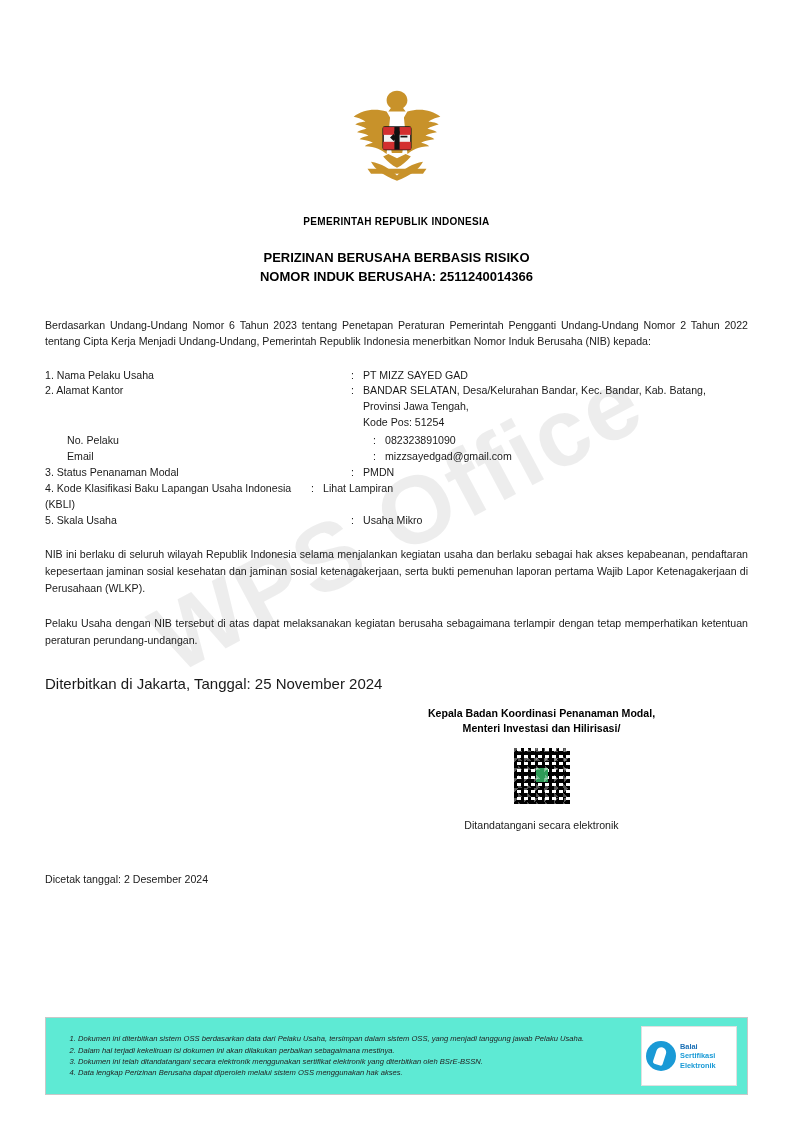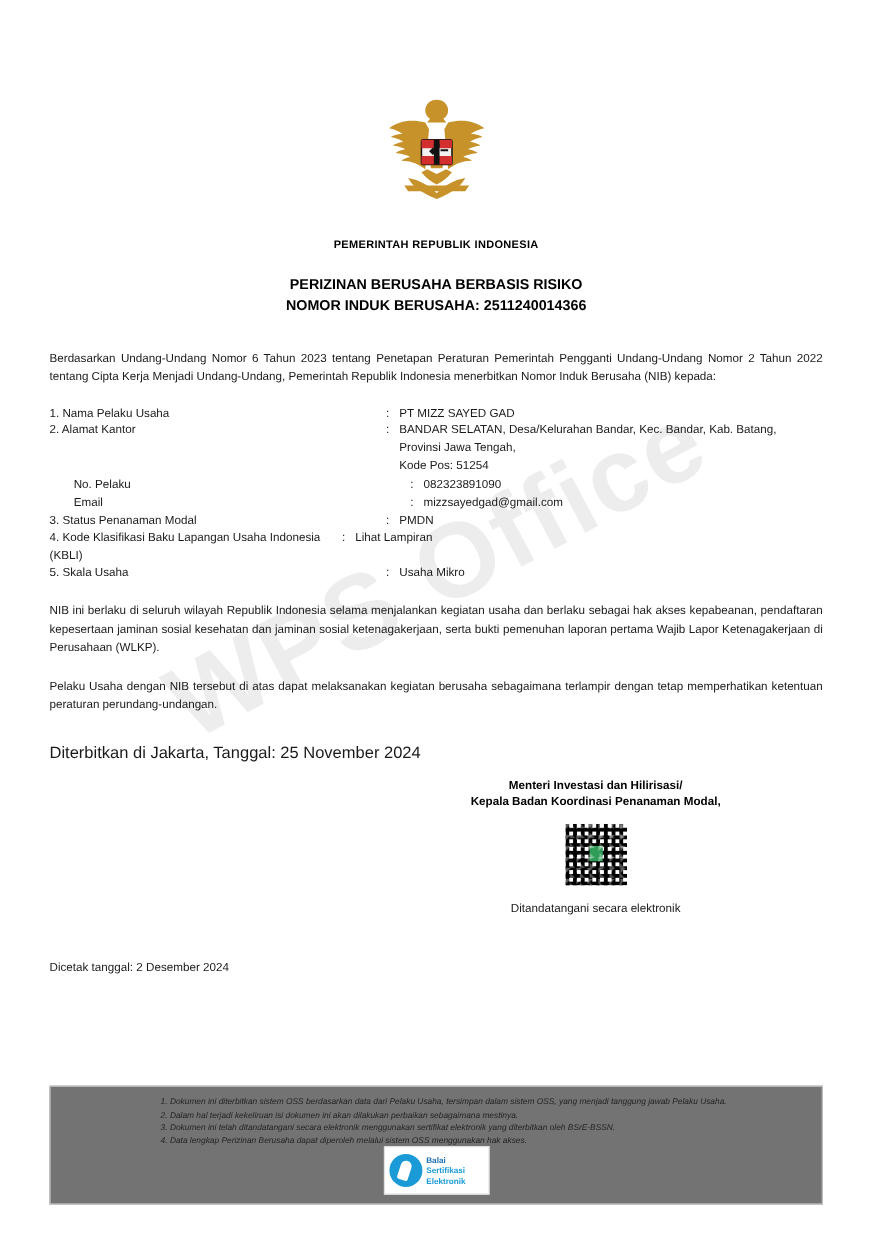--- a/index.html
+++ b/index.html
@@ -159,39 +159,38 @@
   .footer {
     position: absolute;
     left: 45px;
     right: 45px;
     bottom: 28px;
     border: 1px solid #c8c8c8;
     display: flex;
     align-items: center;
     padding: 8px 10px;
     box-sizing: border-box;
-    background: #737373;
+    background: #5eead4;
     z-index: 2;
-    flex-direction: column;
   }
   .footer ol {
     margin: 0;
     padding-left: 22px;
     flex: 1 1 auto;
   }
   .footer li {
     font-size: 7.6px;
     font-style: italic;
     line-height: 1.5;
     color: #222;
   }
   .badge {
     flex: 0 0 auto;
     width: 96px;
-    height: 44px;
+    height: 60px;
     border: 1px solid #e0e0e0;
     display: flex;
     align-items: center;
     gap: 4px;
     padding: 2px 4px;
     box-sizing: border-box;
     background: #fff;
   }
   .badge-mark {
     width: 30px;
@@ -312,22 +311,22 @@
 
     </div>
 
     <div class="para">NIB ini berlaku di seluruh wilayah Republik Indonesia selama menjalankan kegiatan usaha dan berlaku sebagai hak akses kepabeanan, pendaftaran kepesertaan jaminan sosial kesehatan dan jaminan sosial ketenagakerjaan, serta bukti pemenuhan laporan pertama Wajib Lapor Ketenagakerjaan di Perusahaan (WLKP).</div>
     <div class="para">Pelaku Usaha dengan NIB tersebut di atas dapat melaksanakan kegiatan berusaha sebagaimana terlampir dengan tetap memperhatikan ketentuan peraturan perundang-undangan.</div>
 
     <div class="issued">Diterbitkan di Jakarta, Tanggal: 25 November 2024</div>
 
     <div class="sign-block">
       <div class="sign-title">
+        <div>Kepala Badan Koordinasi Penanaman Modal,</div>
         <div>Menteri Investasi dan Hilirisasi/</div>
-        <div>Kepala Badan Koordinasi Penanaman Modal,</div>
       </div>
       <div class="qr"></div>
       <div class="sign-note">Ditandatangani secara elektronik</div>
     </div>
 
     <div class="printed">Dicetak tanggal: 2 Desember 2024</div>
 
   </div>
 
   <div class="footer">

